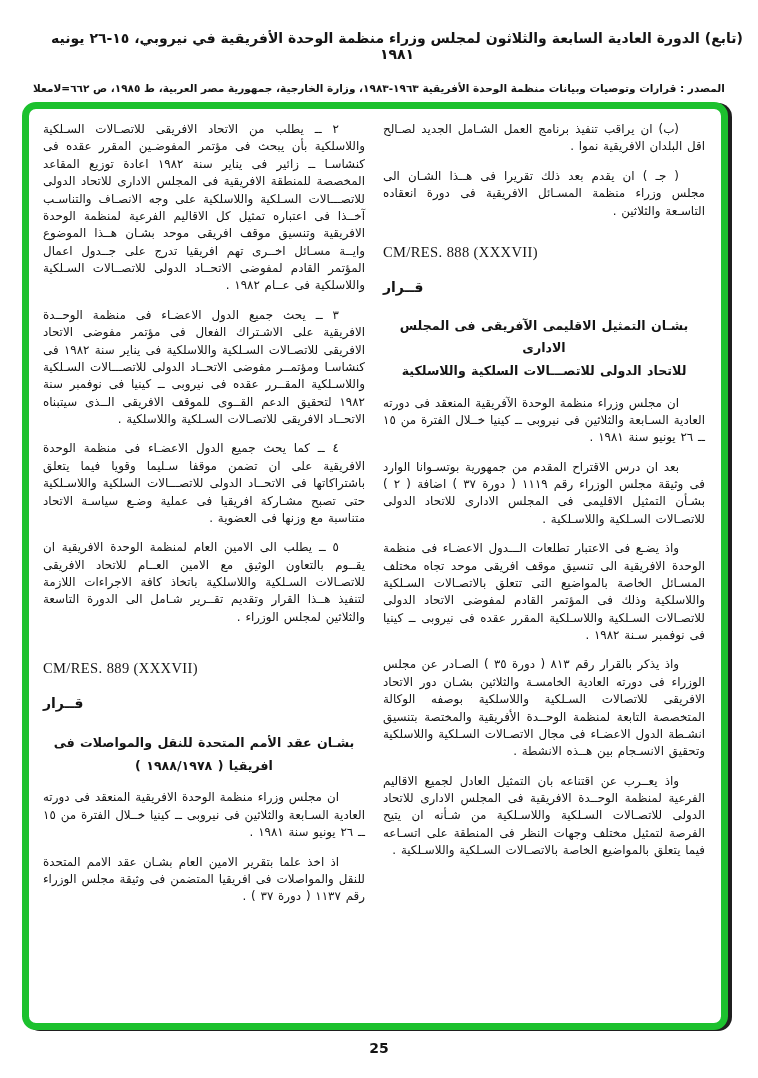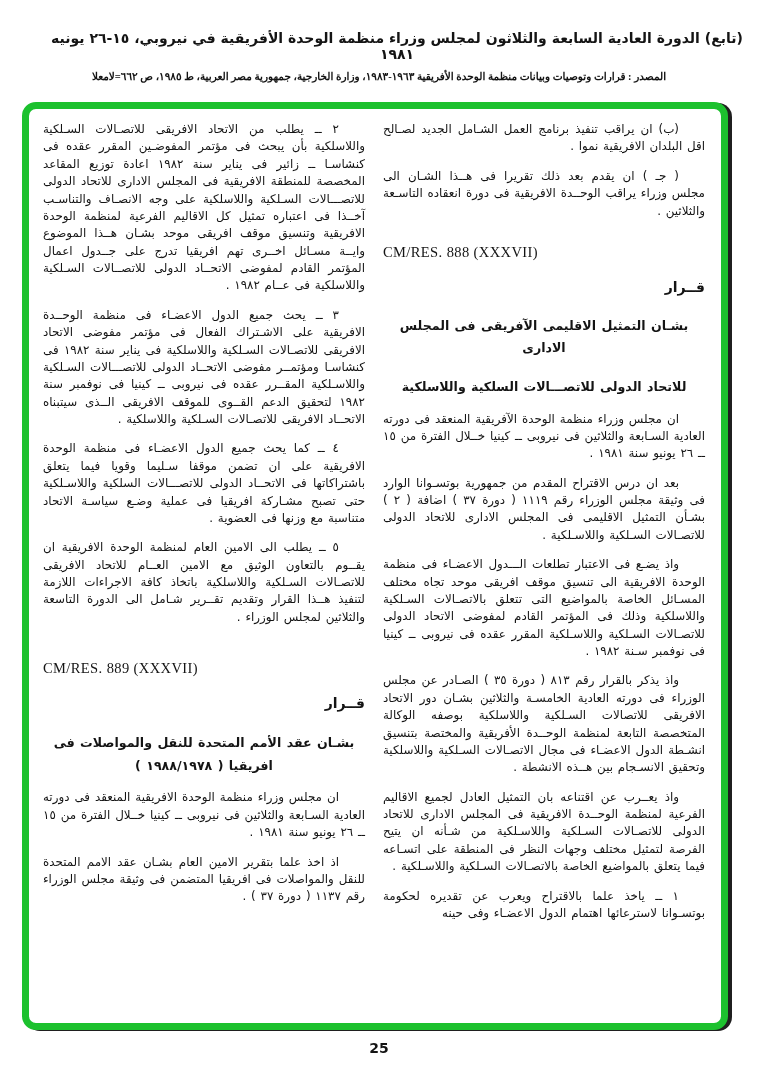--- a/index.html
+++ b/index.html
@@ -3,21 +3,21 @@
 <meta charset="utf-8">
 <style>
   html,body { margin:0; padding:0; }
   body {
     width:758px; height:1078px; position:relative;
     background:#ffffff; color:#141414; overflow:hidden;
     font-family:"DejaVu Sans","Liberation Sans",sans-serif;
   }
   .header { position:absolute; top:30px; left:0; right:0; text-align:center; direction:rtl; }
   .header-l1 { font-size:14px; font-weight:bold; letter-spacing:0;padding-left:36px; }
-  .header-l2 { font-size:10.5px; font-weight:bold; margin-top:8px;font-family:Liberation Serif, serif; }
+  .header-l2 { font-size:10.5px; font-weight:bold; margin-top:20px; }
 
   .frame {
     position:absolute; left:22px; top:102px; width:706px; height:928px;
     box-sizing:border-box; border:7px solid #1cc12e; border-radius:14px;
     box-shadow:4px 1px 0 #1f1f1f; background:#fff;
     padding:12px 16px 8px 14px; overflow:hidden;
   }
   .cols { display:flex; direction:rtl; gap:18px; height:100%; }
   .col { flex:1; direction:rtl; }
 
@@ -28,21 +28,21 @@
   }
   .para.no-indent { text-indent:0; }
   .res-id {
     direction:ltr; text-align:left;
     font-family:"Liberation Serif","DejaVu Serif",serif;
     font-size:14.5px; letter-spacing:0.4px;
     margin:24px 0 16px;
   }
   .res-id.second { margin-top:34px; }
   .h-qarar {
-    text-align:right; font-weight:bold; font-size:14px;
+    text-align:left; font-weight:bold; font-size:14px;
     margin:0 0 18px; letter-spacing:2px; text-indent:0;
   }
   .h-title {
     text-align:center; font-weight:bold; font-size:12.6px;
     margin:0 0 13px; line-height:1.7; text-indent:0;
   }
   .page-num {
     position:absolute; top:1040px; left:0; right:0;
     text-align:center; font-size:14px; font-weight:bold; direction:rtl;
   }
@@ -53,31 +53,30 @@
 <div class="header">
   <div class="header-l1">(تابع) الدورة العادية السابعة والثلاثون لمجلس وزراء منظمة الوحدة الأفريقية في نيروبي، ١٥-٢٦ يونيه ١٩٨١</div>
   <div class="header-l2">المصدر : قرارات وتوصيات وبيانات منظمة الوحدة الأفريقية ١٩٦٣-١٩٨٣، وزارة الخارجية، جمهورية مصر العربية، ط ١٩٨٥، ص ٦٦٢=لامعلا</div>
 </div>
 
 <div class="frame" style="border-color: rgb(28, 193, 46); box-shadow: rgb(31, 31, 31) 4px 1px 0px;">
   <div class="cols">
 
     <div class="col">
       <p class="para">(ب) ان يراقب تنفيذ برنامج العمل الشـامل الجديد لصـالح اقل البلدان الافريقية نموا .</p>
-      <p class="para">( جـ ) ان يقدم بعد ذلك تقريرا فى هــذا الشـان الى مجلس وزراء يراقب الوحــدة الافريقية فى دورة انعقاده التاسـعة والثلاثين .</p>
+      <p class="para">( جـ ) ان يقدم بعد ذلك تقريرا فى هــذا الشـان الى مجلس وزراء منظمة المسـائل الافريقية فى دورة انعقاده التاسـعة والثلاثين .</p>
       <p class="res-id" dir="ltr">CM/RES. 888 (XXXVII)</p>
       <p class="para h-qarar">قــرار</p>
-      <p class="para h-title" style="margin-bottom:18px">بشـان التمثيل الاقليمى الآفريقى فى المجلس الادارى</p>
+      <p class="para h-title" style="margin-bottom:2px">بشـان التمثيل الاقليمى الآفريقى فى المجلس الادارى</p>
       <p class="para h-title">للاتحاد الدولى للاتصـــالات السلكية واللاسلكية</p>
       <p class="para">ان مجلس وزراء منظمة الوحدة الآفريقية المنعقد فى دورته العادية السـابعة والثلاثين فى نيروبى ــ كينيا خــلال الفترة من ١٥ ــ ٢٦ يونيو سنة ١٩٨١ .</p>
       <p class="para">بعد ان درس الاقتراح المقدم من جمهورية بوتسـوانا الوارد فى وثيقة مجلس الوزراء رقم ١١١٩ ( دورة ٣٧ ) اضافة ( ٢ ) بشـأن التمثيل الاقليمى فى المجلس الادارى للاتحاد الدولى للاتصـالات السـلكية واللاسـلكية .</p>
       <p class="para">واذ يضـع فى الاعتبار تطلعات الـــدول الاعضـاء فى منظمة الوحدة الافريقية الى تنسيق موقف افريقى موحد تجاه مختلف المسـائل الخاصة بالمواضيع التى تتعلق بالاتصـالات السـلكية واللاسلكية وذلك فى المؤتمر القادم لمفوضى الاتحاد الدولى للاتصـالات السـلكية واللاسـلكية المقرر عقده فى نيروبى ــ كينيا فى نوفمبر سـنة ١٩٨٢ .</p>
       <p class="para">واذ يذكر بالقرار رقم ٨١٣ ( دورة ٣٥ ) الصـادر عن مجلس الوزراء فى دورته العادية الخامسـة والثلاثين بشـان دور الاتحاد الافريقى للاتصالات السـلكية واللاسلكية بوصفه الوكالة المتخصصة التابعة لمنظمة الوحــدة الأفريقية والمختصة بتنسيق انشـطة الدول الاعضـاء فى مجال الاتصـالات السـلكية واللاسلكية وتحقيق الانسـجام بين هــذه الانشطة .</p>
       <p class="para">واذ يعــرب عن اقتناعه بان التمثيل العادل لجميع الاقاليم الفرعية لمنظمة الوحــدة الافريقية فى المجلس الادارى للاتحاد الدولى للاتصـالات السـلكية واللاسـلكية من شـأنه ان يتيح الفرصة لتمثيل مختلف وجهات النظر فى المنطقة على اتسـاعه فيما يتعلق بالمواضيع الخاصة بالاتصـالات السـلكية واللاسـلكية .</p>
-      <p class="para">١ ــ ياخذ علما بالاقتراح ويعرب عن تقديره لحكومة بوتسـوانا لاسترعائها اهتمام الدول الاعضـاء وفى حينه</p>
     </div>
 
     <div class="col">
       <p class="para">٢ ــ يطلب من الاتحاد الافريقى للاتصـالات السـلكية واللاسلكية بأن يبحث فى مؤتمر المفوضـين المقرر عقده فى كنشاسـا ــ زائير فى يناير سنة ١٩٨٢ اعادة توزيع المقاعد المخصصة للمنطقة الافريقية فى المجلس الادارى للاتحاد الدولى للاتصـــالات السـلكية واللاسلكية على وجه الانصـاف والتناسـب آخــذا فى اعتباره تمثيل كل الاقاليم الفرعية لمنظمة الوحدة الافريقية وتنسيق موقف افريقى موحد بشـان هــذا الموضوع وايــة مسـائل اخــرى تهم افريقيا تدرج على جــدول اعمال المؤتمر القادم لمفوضى الاتحــاد الدولى للاتصــالات السـلكية واللاسلكية فى عــام ١٩٨٢ .</p>
       <p class="para">٣ ــ يحث جميع الدول الاعضـاء فى منظمة الوحــدة الافريقية على الاشـتراك الفعال فى مؤتمر مفوضى الاتحاد الافريقى للاتصـالات السـلكية واللاسلكية فى يناير سنة ١٩٨٢ فى كنشاسـا ومؤتمــر مفوضى الاتحــاد الدولى للاتصـــالات السـلكية واللاسـلكية المقــرر عقده فى نيروبى ــ كينيا فى نوفمبر سنة ١٩٨٢ لتحقيق الدعم القــوى للموقف الافريقى الــذى سيتبناه الاتحــاد الافريقى للاتصـالات السـلكية واللاسلكية .</p>
       <p class="para">٤ ــ كما يحث جميع الدول الاعضـاء فى منظمة الوحدة الافريقية على ان تضمن موقفا سـليما وقويا فيما يتعلق باشتراكاتها فى الاتحــاد الدولى للاتصـــالات السلكية واللاسـلكية حتى تصبح مشـاركة افريقيا فى عملية وضـع سياسـة الاتحاد متناسبة مع وزنها فى العضوية .</p>
       <p class="para">٥ ــ يطلب الى الامين العام لمنظمة الوحدة الافريقية ان يقــوم بالتعاون الوثيق مع الامين العــام للاتحاد الافريقى للاتصـالات السـلكية واللاسلكية باتخاذ كافة الاجراءات اللازمة لتنفيذ هــذا القرار وتقديم تقــرير شـامل الى الدورة التاسعة والثلاثين لمجلس الوزراء .</p>
       <p class="res-id second" dir="ltr">CM/RES. 889 (XXXVII)</p>
       <p class="para h-qarar">قــرار</p>
       <p class="para h-title" style="margin-bottom:2px">بشـان عقد الأمم المتحدة للنقل والمواصلات فى</p>

